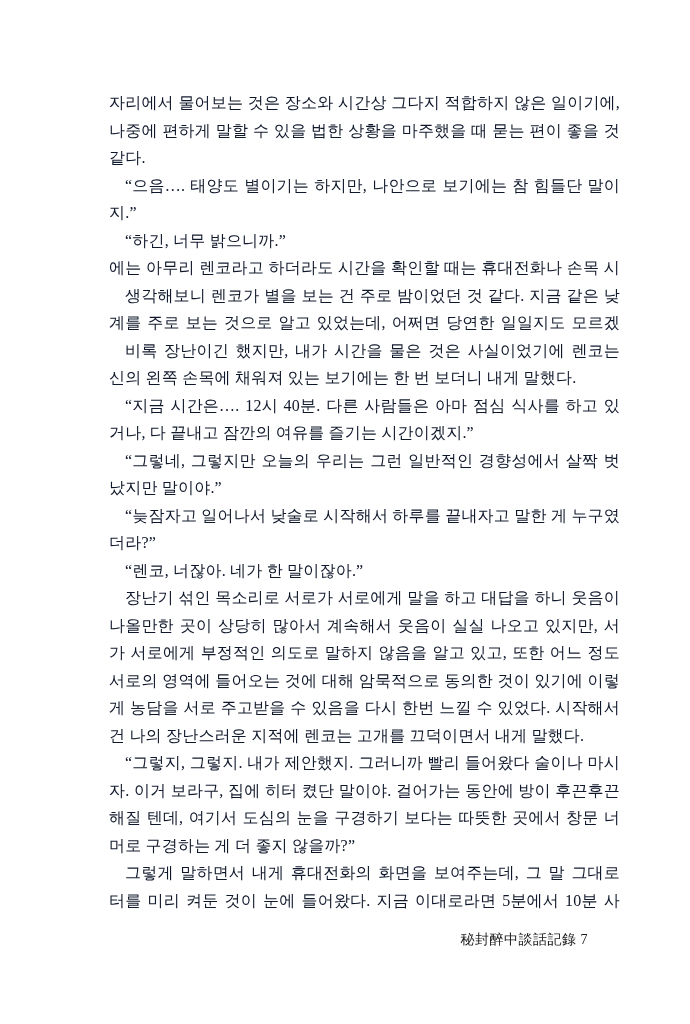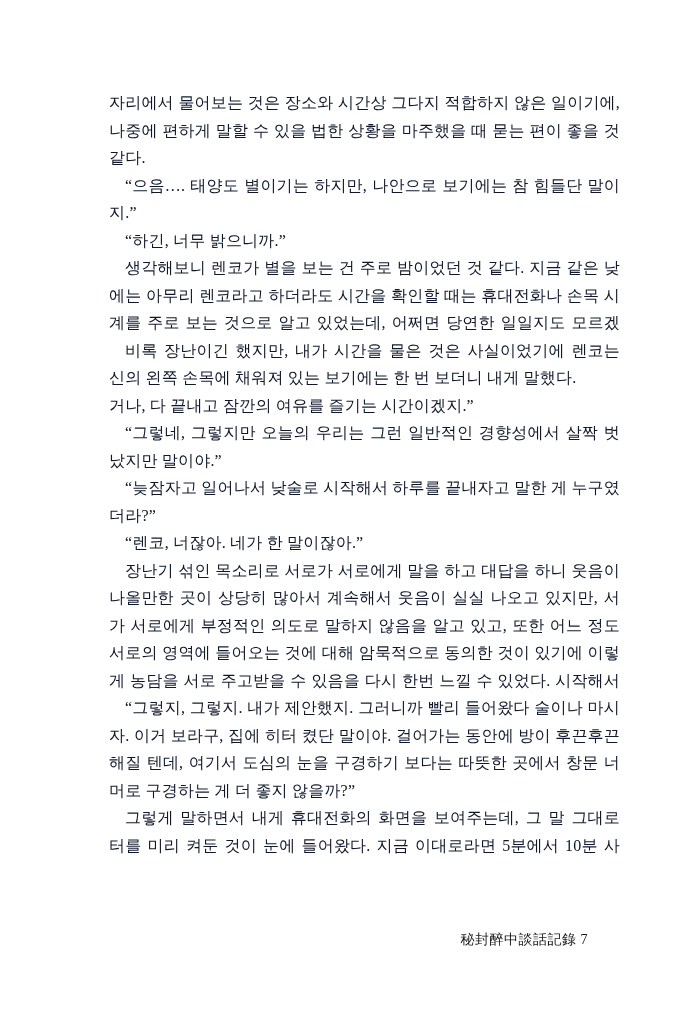--- a/index.html
+++ b/index.html
@@ -55,36 +55,38 @@
 <body>
 
 <div class="page">
   <div class="text-column">
       <div class="line just">자리에서 물어보는 것은 장소와 시간상 그다지 적합하지 않은 일이기에,</div>
       <div class="line just">나중에 편하게 말할 수 있을 법한 상황을 마주했을 때 묻는 편이 좋을 것</div>
       <div class="line">같다.</div>
       <div class="line indent just">“으음…. 태양도 별이기는 하지만, 나안으로 보기에는 참 힘들단 말이</div>
       <div class="line">지.”</div>
       <div class="line indent">“하긴, 너무 밝으니까.”</div>
+      <div class="line just">에는 아무리 렌코라고 하더라도 시간을 확인할 때는 휴대전화나 손목 시</div>
       <div class="line indent just">생각해보니 렌코가 별을 보는 건 주로 밤이었던 것 같다. 지금 같은 낮</div>
-      <div class="line just">에는 아무리 렌코라고 하더라도 시간을 확인할 때는 휴대전화나 손목 시</div>
       <div class="line">계를 주로 보는 것으로 알고 있었는데, 어쩌면 당연한 일일지도 모르겠다.</div>
       <div class="line indent just">비록 장난이긴 했지만, 내가 시간을 물은 것은 사실이었기에 렌코는 자</div>
       <div class="line">신의 왼쪽 손목에 채워져 있는 보기에는 한 번 보더니 내게 말했다.</div>
+      <div class="line indent just">“지금 시간은…. 12시 40분. 다른 사람들은 아마 점심 식사를 하고 있</div>
       <div class="line">거나, 다 끝내고 잠깐의 여유를 즐기는 시간이겠지.”</div>
       <div class="line indent just">“그렇네, 그렇지만 오늘의 우리는 그런 일반적인 경향성에서 살짝 벗어</div>
       <div class="line">났지만 말이야.”</div>
       <div class="line indent just">“늦잠자고 일어나서 낮술로 시작해서 하루를 끝내자고 말한 게 누구였</div>
       <div class="line">더라?”</div>
       <div class="line indent">“렌코, 너잖아. 네가 한 말이잖아.”</div>
       <div class="line indent just">장난기 섞인 목소리로 서로가 서로에게 말을 하고 대답을 하니 웃음이</div>
       <div class="line just">나올만한 곳이 상당히 많아서 계속해서 웃음이 실실 나오고 있지만, 서로</div>
       <div class="line just">가 서로에게 부정적인 의도로 말하지 않음을 알고 있고, 또한 어느 정도</div>
       <div class="line just">서로의 영역에 들어오는 것에 대해 암묵적으로 동의한 것이 있기에 이렇</div>
       <div class="line just">게 농담을 서로 주고받을 수 있음을 다시 한번 느낄 수 있었다. 시작해서</div>
+      <div class="line">건 나의 장난스러운 지적에 렌코는 고개를 끄덕이면서 내게 말했다.</div>
       <div class="line indent just">“그렇지, 그렇지. 내가 제안했지. 그러니까 빨리 들어왔다 술이나 마시</div>
       <div class="line just">자. 이거 보라구, 집에 히터 켰단 말이야. 걸어가는 동안에 방이 후끈후끈</div>
       <div class="line just">해질 텐데, 여기서 도심의 눈을 구경하기 보다는 따뜻한 곳에서 창문 너</div>
       <div class="line">머로 구경하는 게 더 좋지 않을까?”</div>
       <div class="line indent just">그렇게 말하면서 내게 휴대전화의 화면을 보여주는데, 그 말 그대로 히</div>
       <div class="line just">터를 미리 켜둔 것이 눈에 들어왔다. 지금 이대로라면 5분에서 10분 사</div>
     </div>
   <div class="page-footer">秘封醉中談話記錄 7</div>
 </div>
 

